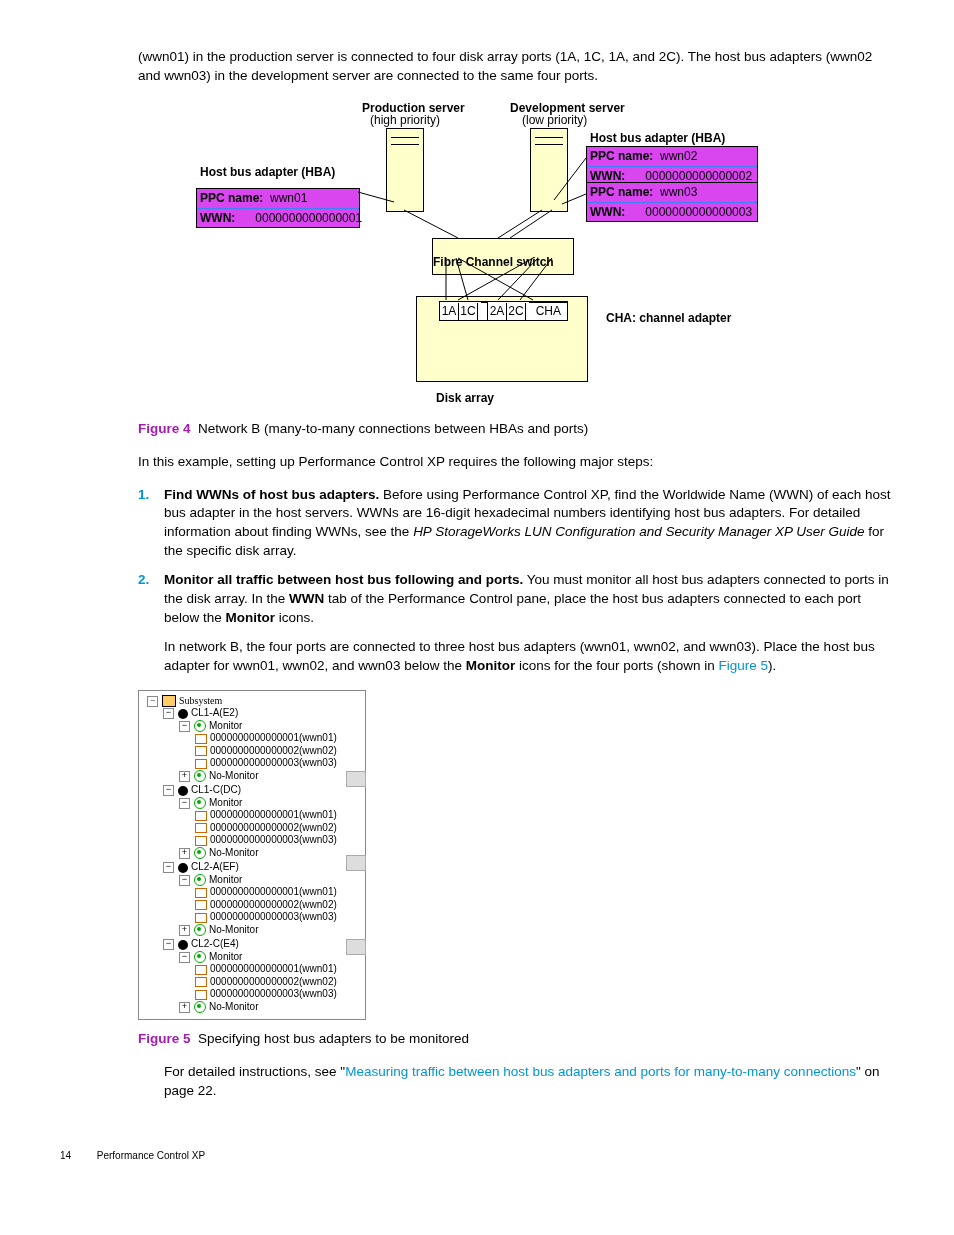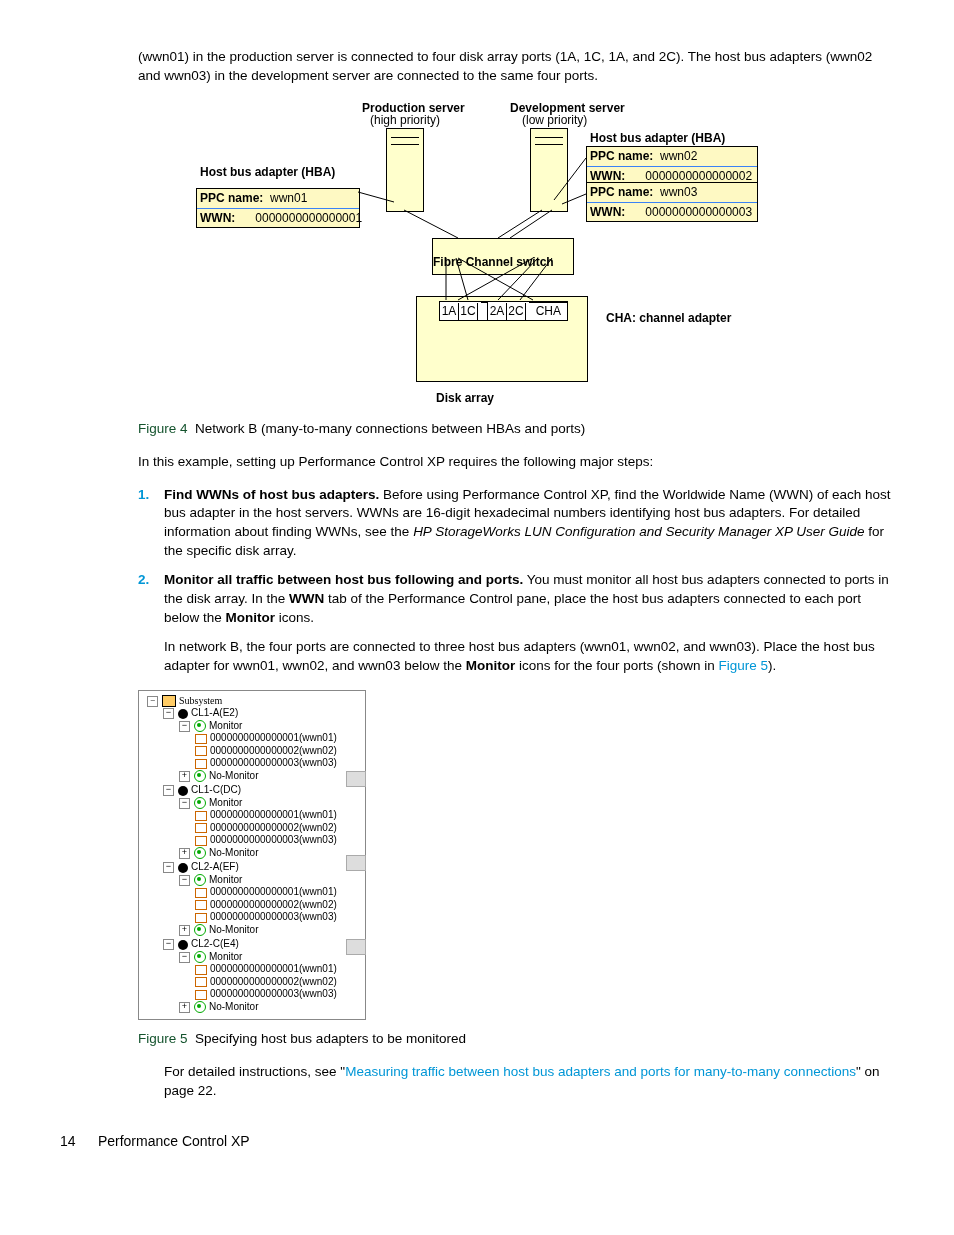--- a/index.html
+++ b/index.html
@@ -9,35 +9,35 @@
     color: #000;
     margin: 0;
     padding: 48px 60px 40px 60px;
     width: 954px;
     box-sizing: border-box;
     background: #fff;
   }
   .para { margin: 0 0 14px 0; }
   .indent1 { margin-left: 78px; }
   .figcaption { margin: 10px 0 14px 78px; }
-  .figlabel { color: #14532d; font-weight: normal; }
+  .figlabel { color: #a21caf; font-weight: bold; }
   .link { color: #0096d6; }
   .bold { font-weight: bold; }
   .italic { font-style: italic; }
   ol.numbered { list-style: none; padding: 0; margin: 0 0 0 78px; }
   ol.numbered > li { position: relative; padding-left: 26px; margin-bottom: 10px; }
   ol.numbered > li > .num { position: absolute; left: 0; top: 0; color: #0096d6; font-weight: bold; }
-  .footer { position: relative; margin-top: 31px; font-size: 14px; }
+  .footer { position: relative; margin-top: 48px; font-size: 10px; }
   .footer .pg { display: inline-block; width: 34px; }
 
   
   .diagram { position: relative; width: 710px; height: 310px; margin: 6px 0 10px 78px; font-size: 12px; font-family: Arial, sans-serif; }
   .diagram .lbl { position: absolute; white-space: nowrap; }
   .diagram .box { position: absolute; border: 1px solid #000; background: #ffffcc; }
-  .diagram .whitebox { position: absolute; border: 1px solid #000; background: #fef9c3; }
+  .diagram .whitebox { position: absolute; border: 1px solid #000; background: #d946ef; }
   .diagram .row { border-top: 1px solid #3b82f6; padding: 1px 3px; }
   .diagram .row:first-child { border-top: none; }
   .diagram .slot { display: inline-block; width: 18px; border-right:1px solid #000; text-align:center; }
   .diagram .slot:last-child { border-right:none; }
   .diagram .cha { display:inline-block; width:38px; text-align:center; border-top:1px solid #000;}
 
   
   .tree-wrap { border: 1px solid #888; width: 222px; margin: 6px 0 6px 78px; background: #fff; position: relative; font-size: 10px; font-family: "MS Sans Serif", Tahoma, Arial; line-height: 1.25; padding: 4px 2px; }
   .tree-wrap .group { margin-bottom: 2px; }
   .tree-wrap .node { white-space: nowrap; }

